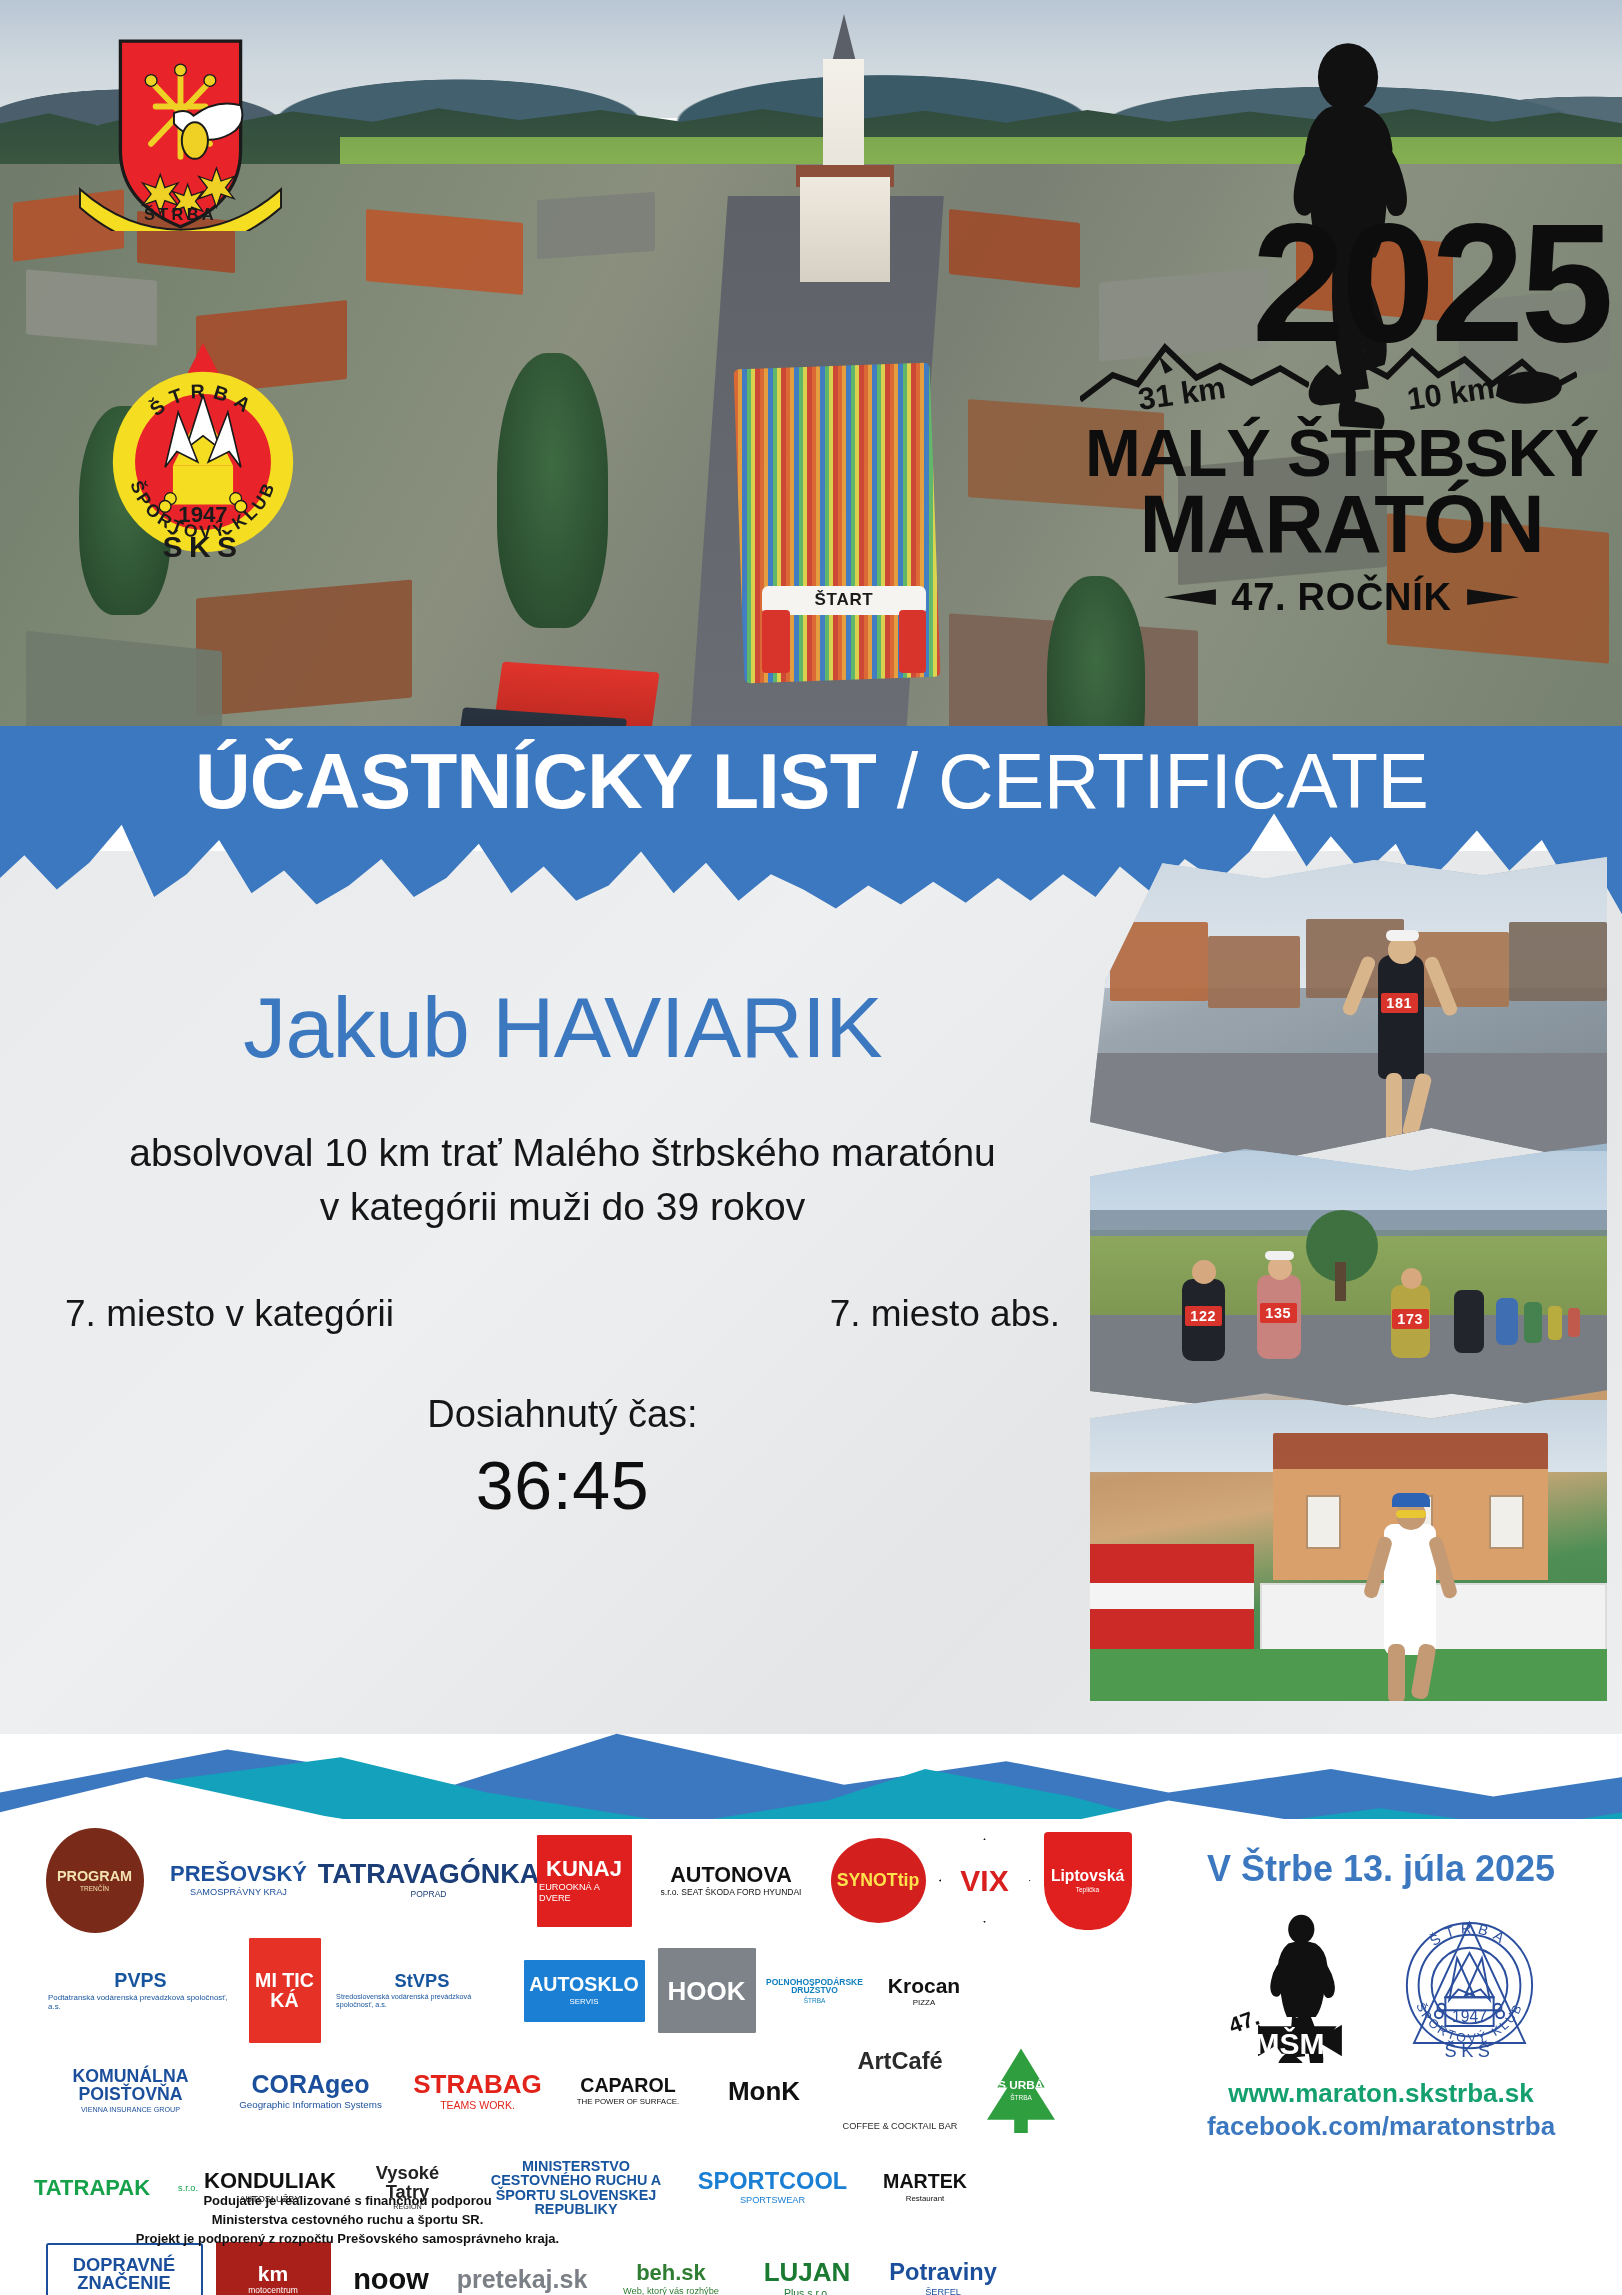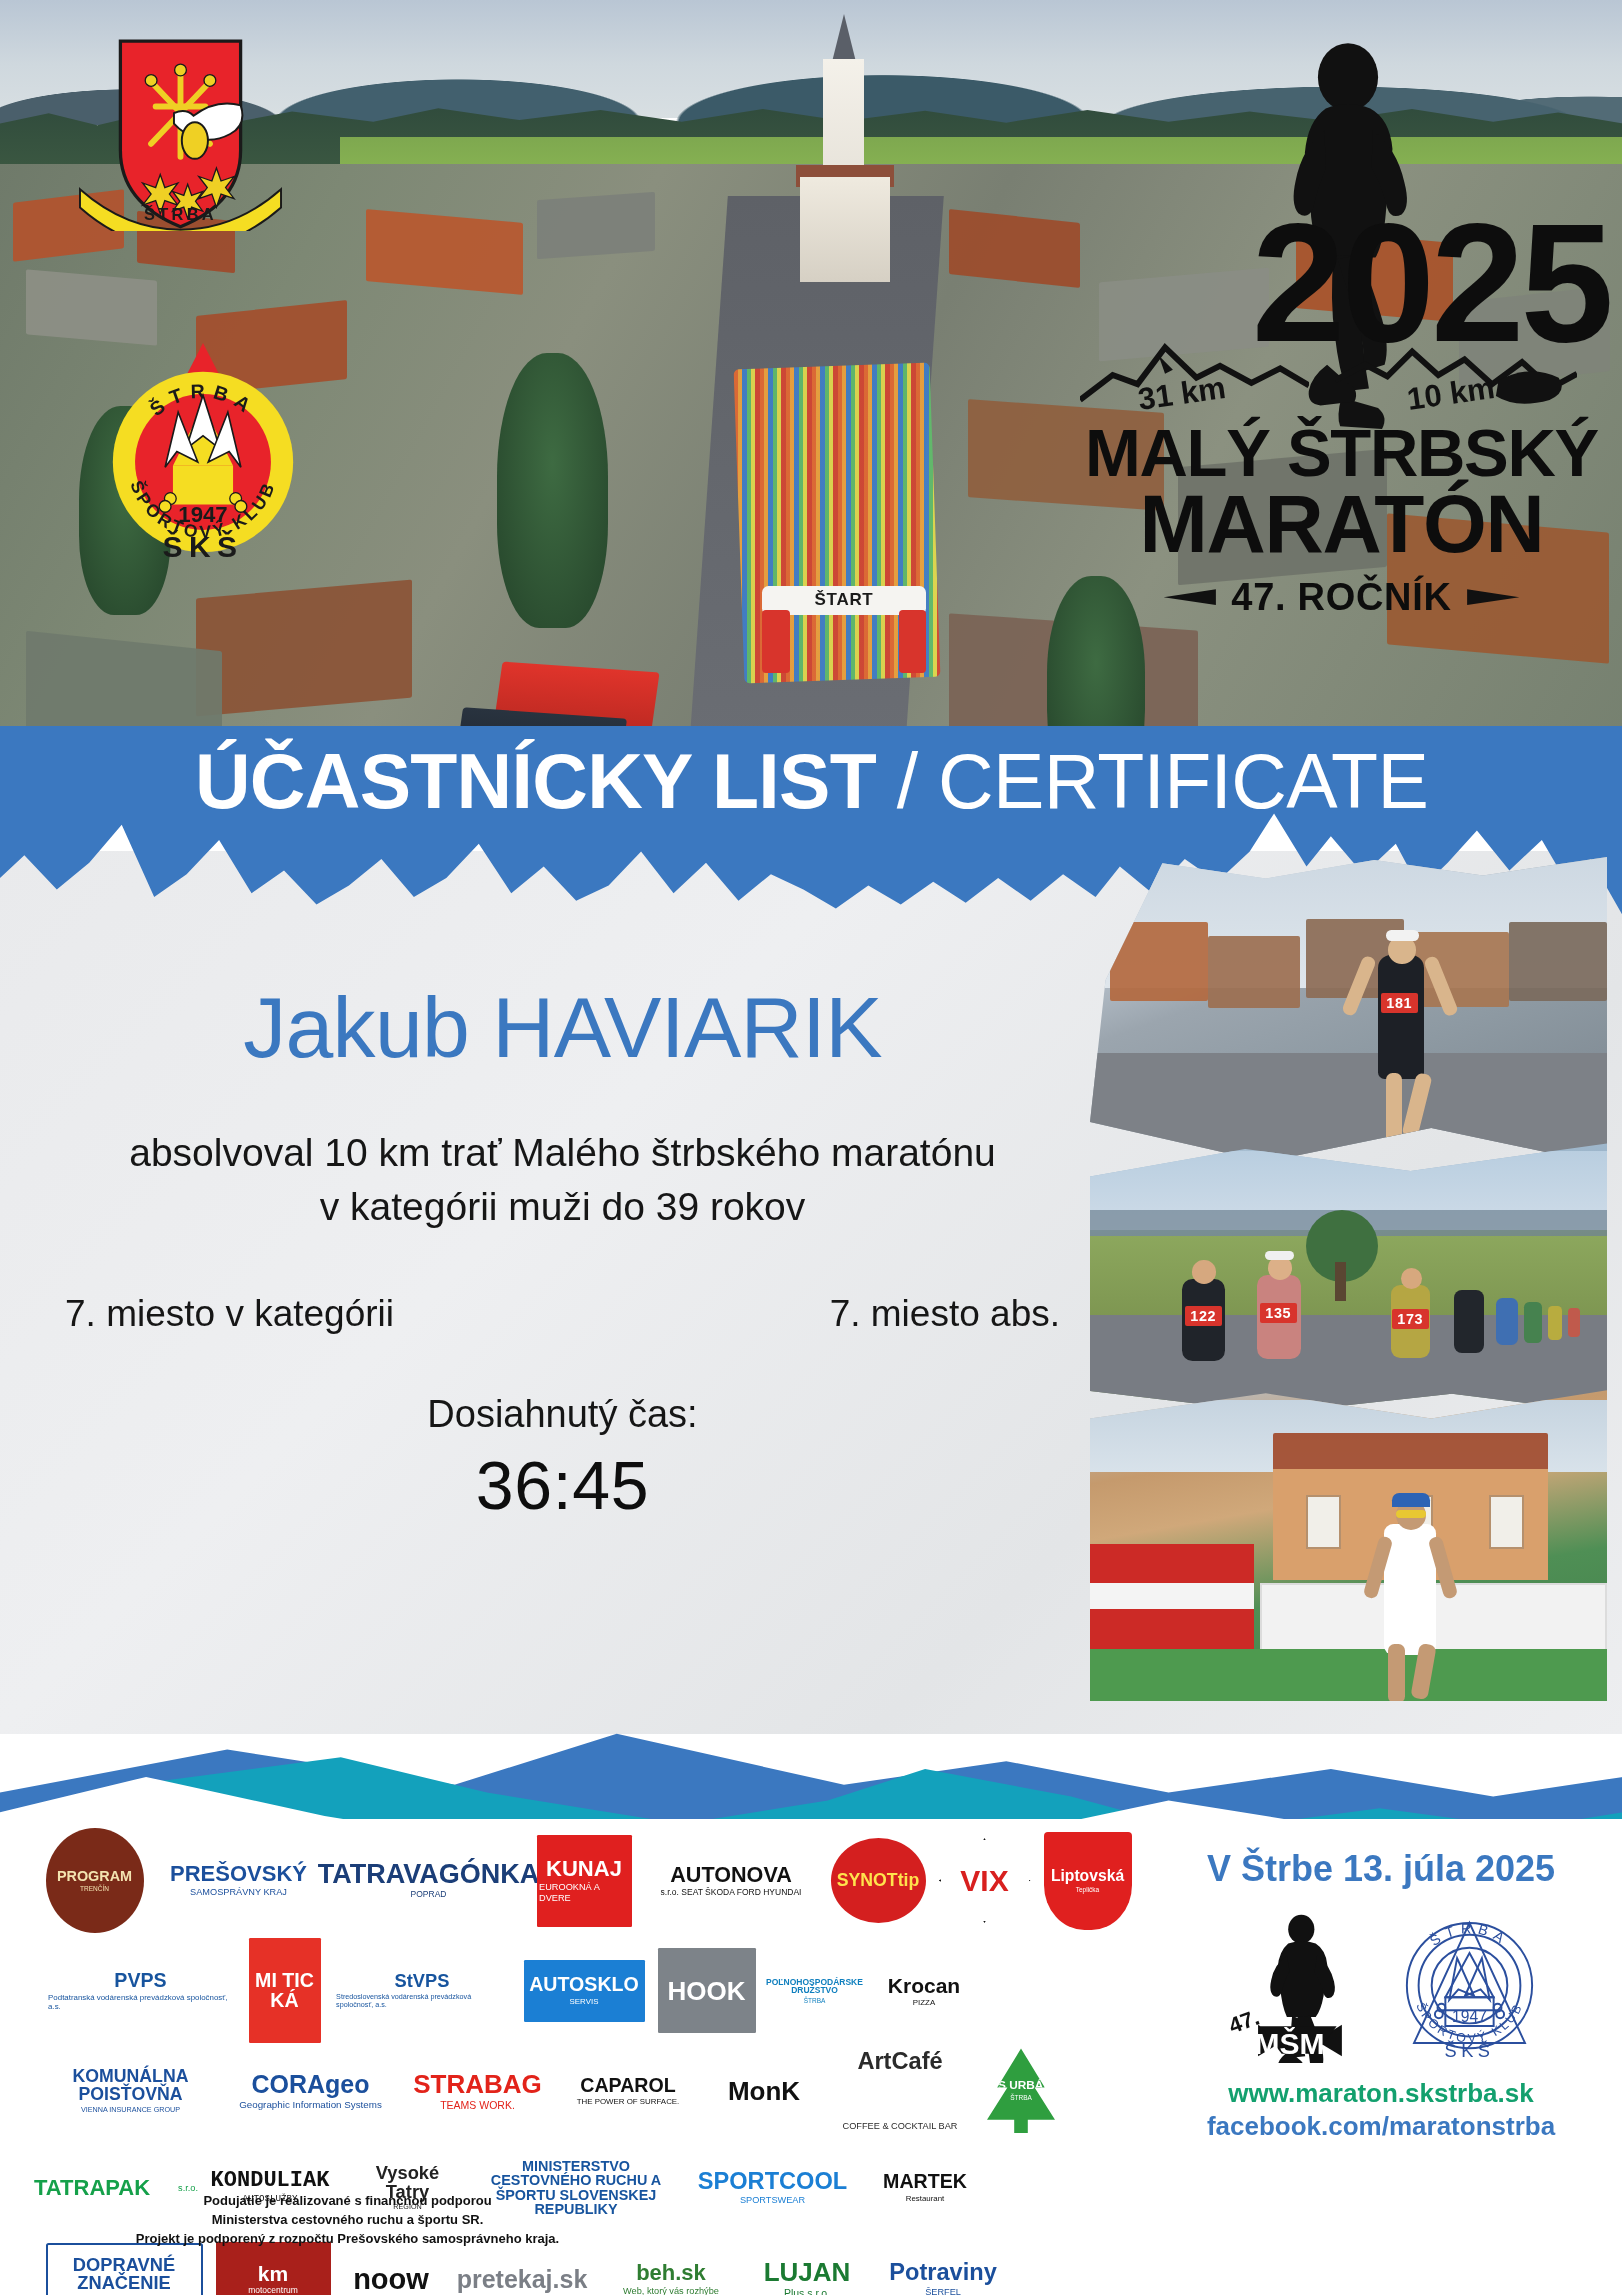--- a/index.html
+++ b/index.html
@@ -612,21 +612,21 @@
           <div class="lg-txt" style="font-size: 11.8px;">PS URBÁR</div>
           <div class="sub" style="font-size: 6.5px; margin-top: 2px; line-height: 1.15;">ŠTRBA</div>
         </div>
       </div>
       <div class="logo" style="width: 141px; height: 62px;">
         <div style="width: 100%; height: 100%; display: flex; flex-direction: row; align-items: center; justify-content: center; background: transparent; color: rgb(21, 160, 74); padding: 2.6px; gap: 28px;">
           <div class="lg-txt" style="font-size: 22px;">TATRAPAK</div>
           <div class="sub" style="font-size: 9.2px; margin-top: 2px; line-height: 1.15;">s.r.o.</div>
         </div>
       </div>
-      <div class="logo" style="width: 141px; height: 65px; font-family: Liberation Mono, monospace;">
+      <div class="logo" style="width: 141px; height: 65px;">
         <div style="width: 100%; height: 100%; display: flex; flex-direction: column; align-items: center; justify-content: center; background: transparent; color: rgb(17, 17, 17); padding: 2.6px;">
           <div class="lg-txt" style="font-size: 22px;">KONDULIAK</div>
           <div class="sub" style="font-size: 9.2px; margin-top: 2px; line-height: 1.15;">AUTOSLUŽBY</div>
         </div>
       </div>
       <div class="logo" style="width: 108px; height: 98px;">
         <div style="width: 100%; height: 100%; display: flex; flex-direction: column; align-items: center; justify-content: center; background: transparent; color: rgb(34, 34, 34); padding: 2.6px;">
           <div class="lg-txt" style="font-size: 18.3px;">Vysoké Tatry</div>
           <div class="sub" style="font-size: 7.2px; margin-top: 2px; line-height: 1.15;">REGIÓN</div>
         </div>

